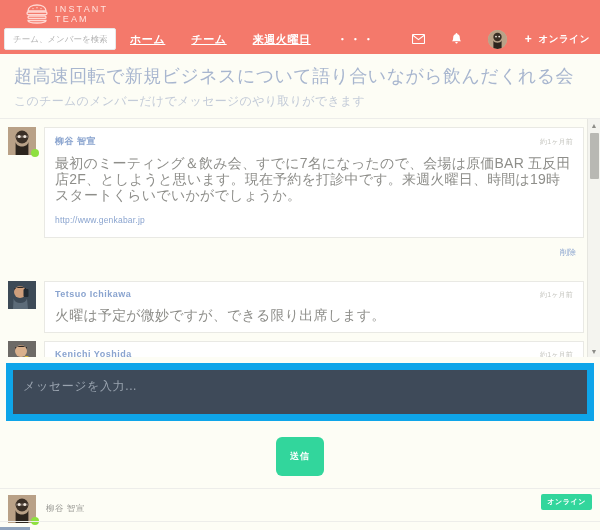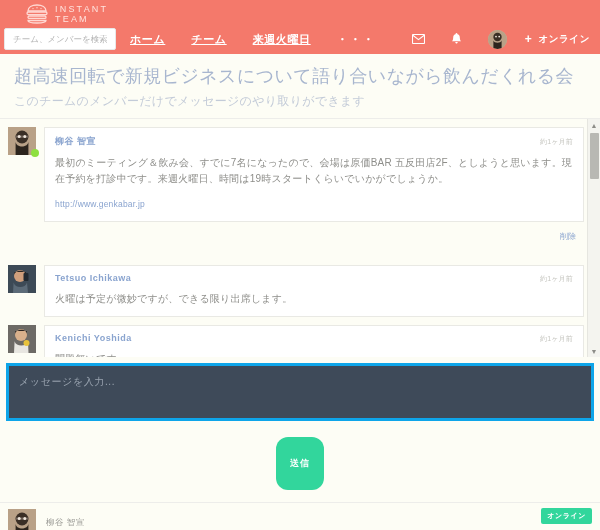--- a/index.html
+++ b/index.html
@@ -197,21 +197,21 @@
     letter-spacing: 0.5px;
   }
   .timestamp {
     margin-left: auto;
     color: #c6c6c0;
     font-size: 7px;
     letter-spacing: 0.2px;
   }
   .body-text {
     color: #8e8e8a;
-    font-size: 10px;
+    font-size: 14px;
     line-height: 16px;
     margin-top: 7px;
     letter-spacing: 0.2px;
   }
   .body-link {
     display: block;
     color: #8aa4cf;
     font-size: 8.5px;
     line-height: 16px;
     margin-top: 9px;
@@ -261,45 +261,45 @@
 
   
   .composer-wrap {
     background: #fdfdf5;
     padding: 6px 6px 0 6px;
   }
   .composer {
     width: 100%;
     height: 58px;
     background: #3e4a59;
-    border: 3px solid #0ea5e9;
+    border: 7px solid #0ea5e9;
     color: #c9cfd6;
-    font-size: 10px;
+    font-size: 12px;
     font-family: "Liberation Sans", "DejaVu Sans", sans-serif;
     padding: 9px 10px;
     resize: none;
     outline: none;
     letter-spacing: 0.6px;
     line-height: 14px;
   }
   .composer::placeholder { color: #9aa4b0; }
   .send-row {
     text-align: center;
     padding: 12px 0 12px 0;
     background: #fdfdf5;
   }
   .send-btn {
     background: #32d69c;
     color: #ffffff;
     border: none;
     font-size: 9px;
     font-weight: bold;
     letter-spacing: 1px;
-    padding: 20px 14px;
-    border-radius: 12px;
+    padding: 13px 14px;
+    border-radius: 6px;
     cursor: pointer;
     font-family: "Liberation Sans", "DejaVu Sans", sans-serif;
   }
 
   
   .member-sec {
     border-top: 1px solid #ededea;
     background: #fdfdf5;
     padding: 6px 8px 0 8px;
     position: relative;

